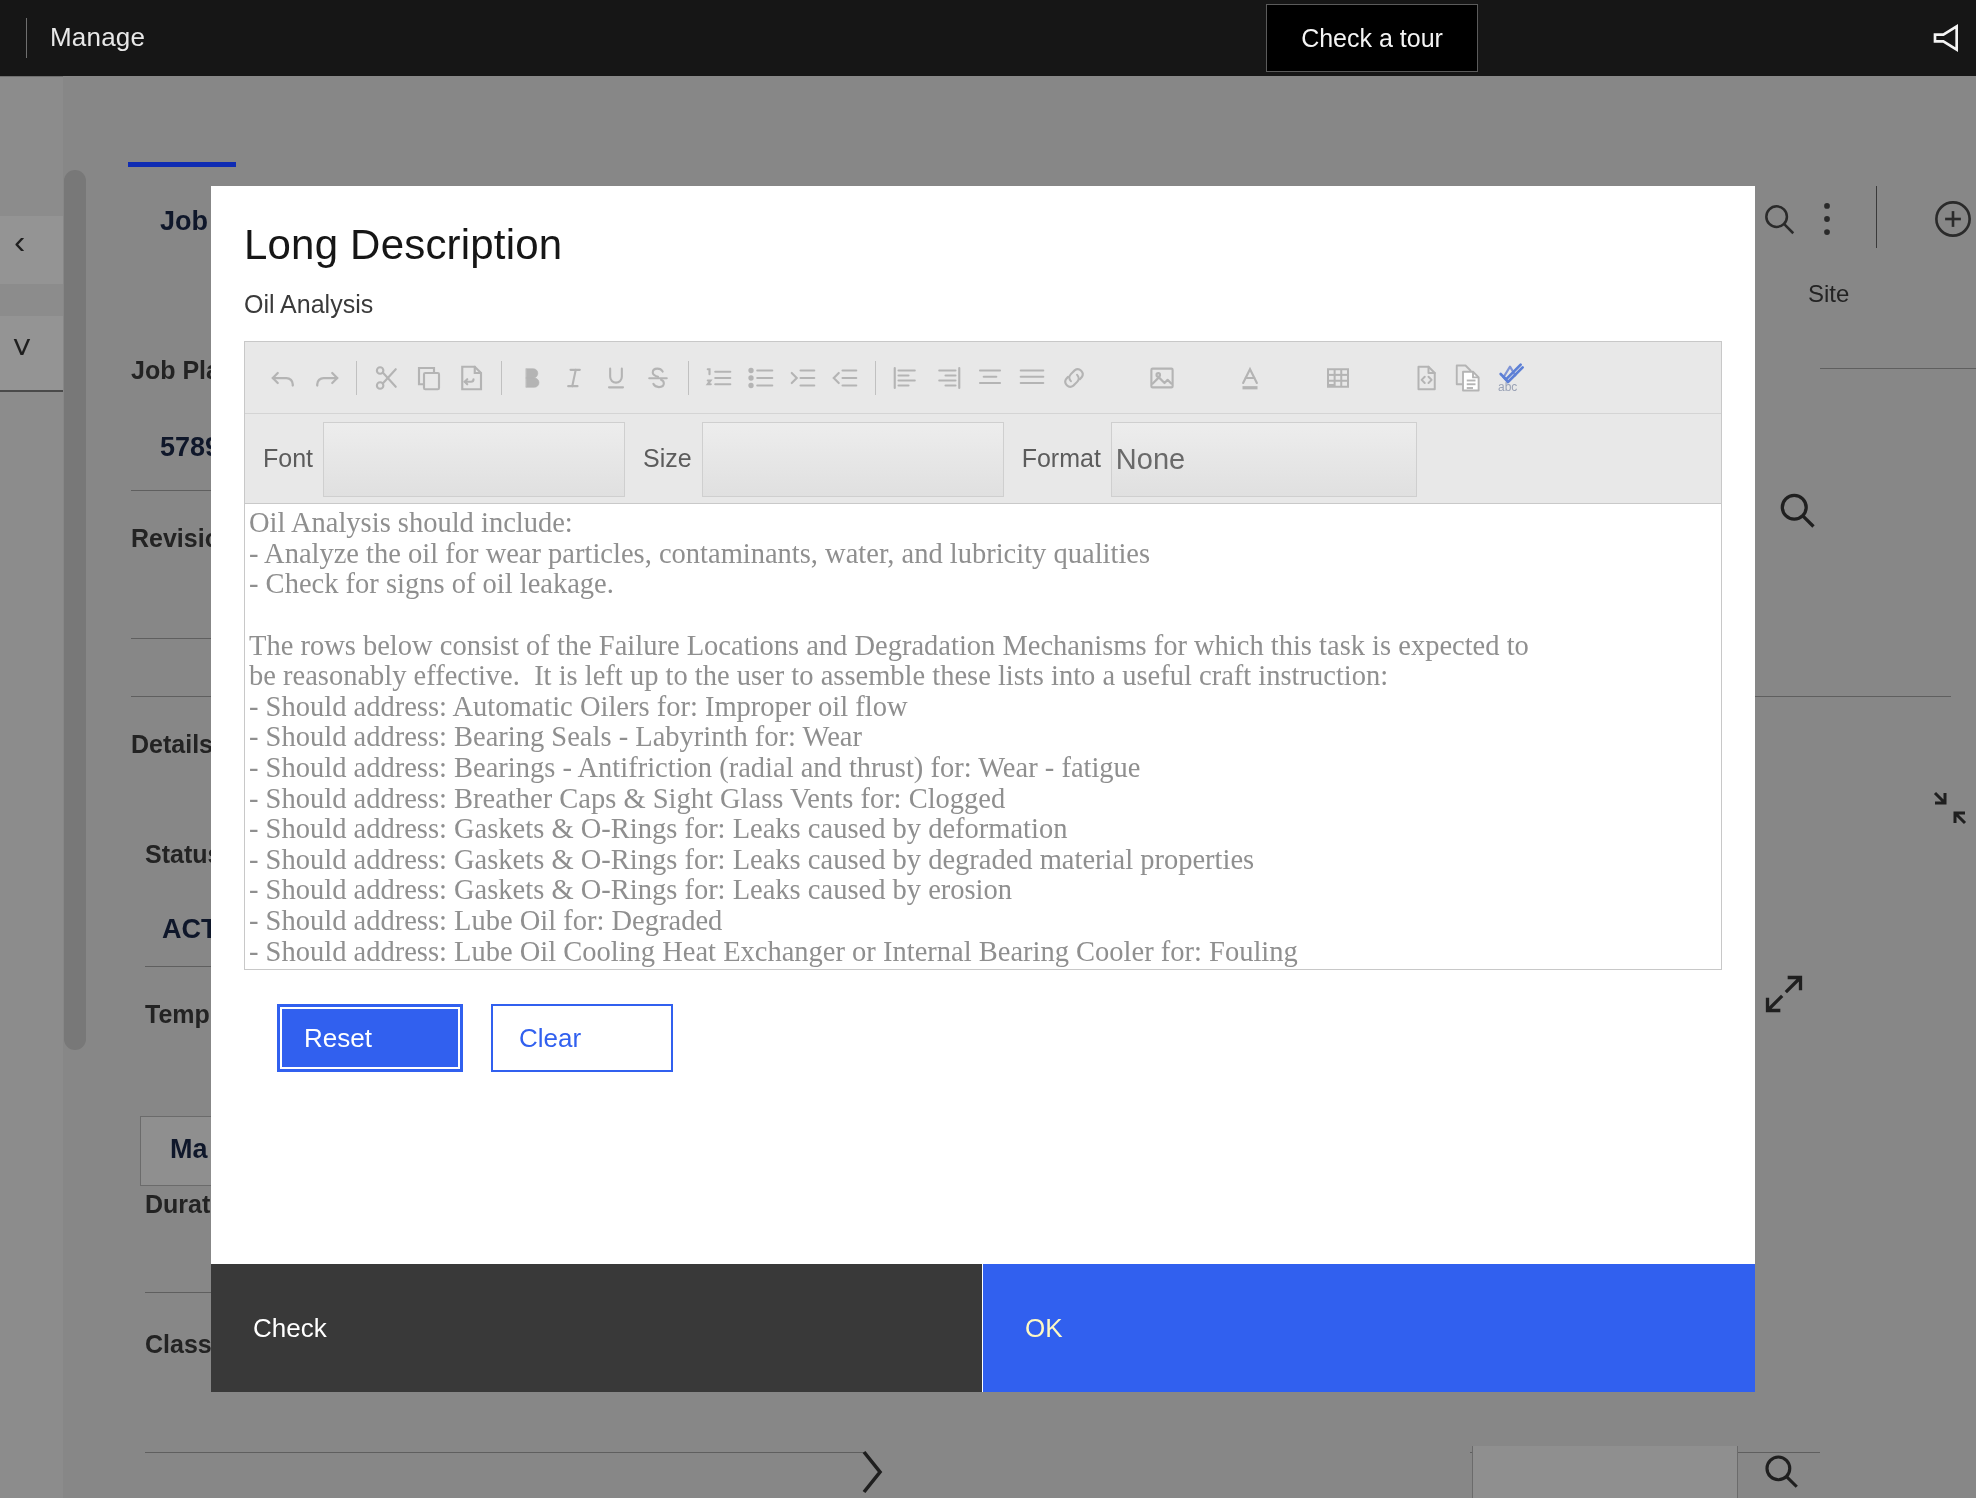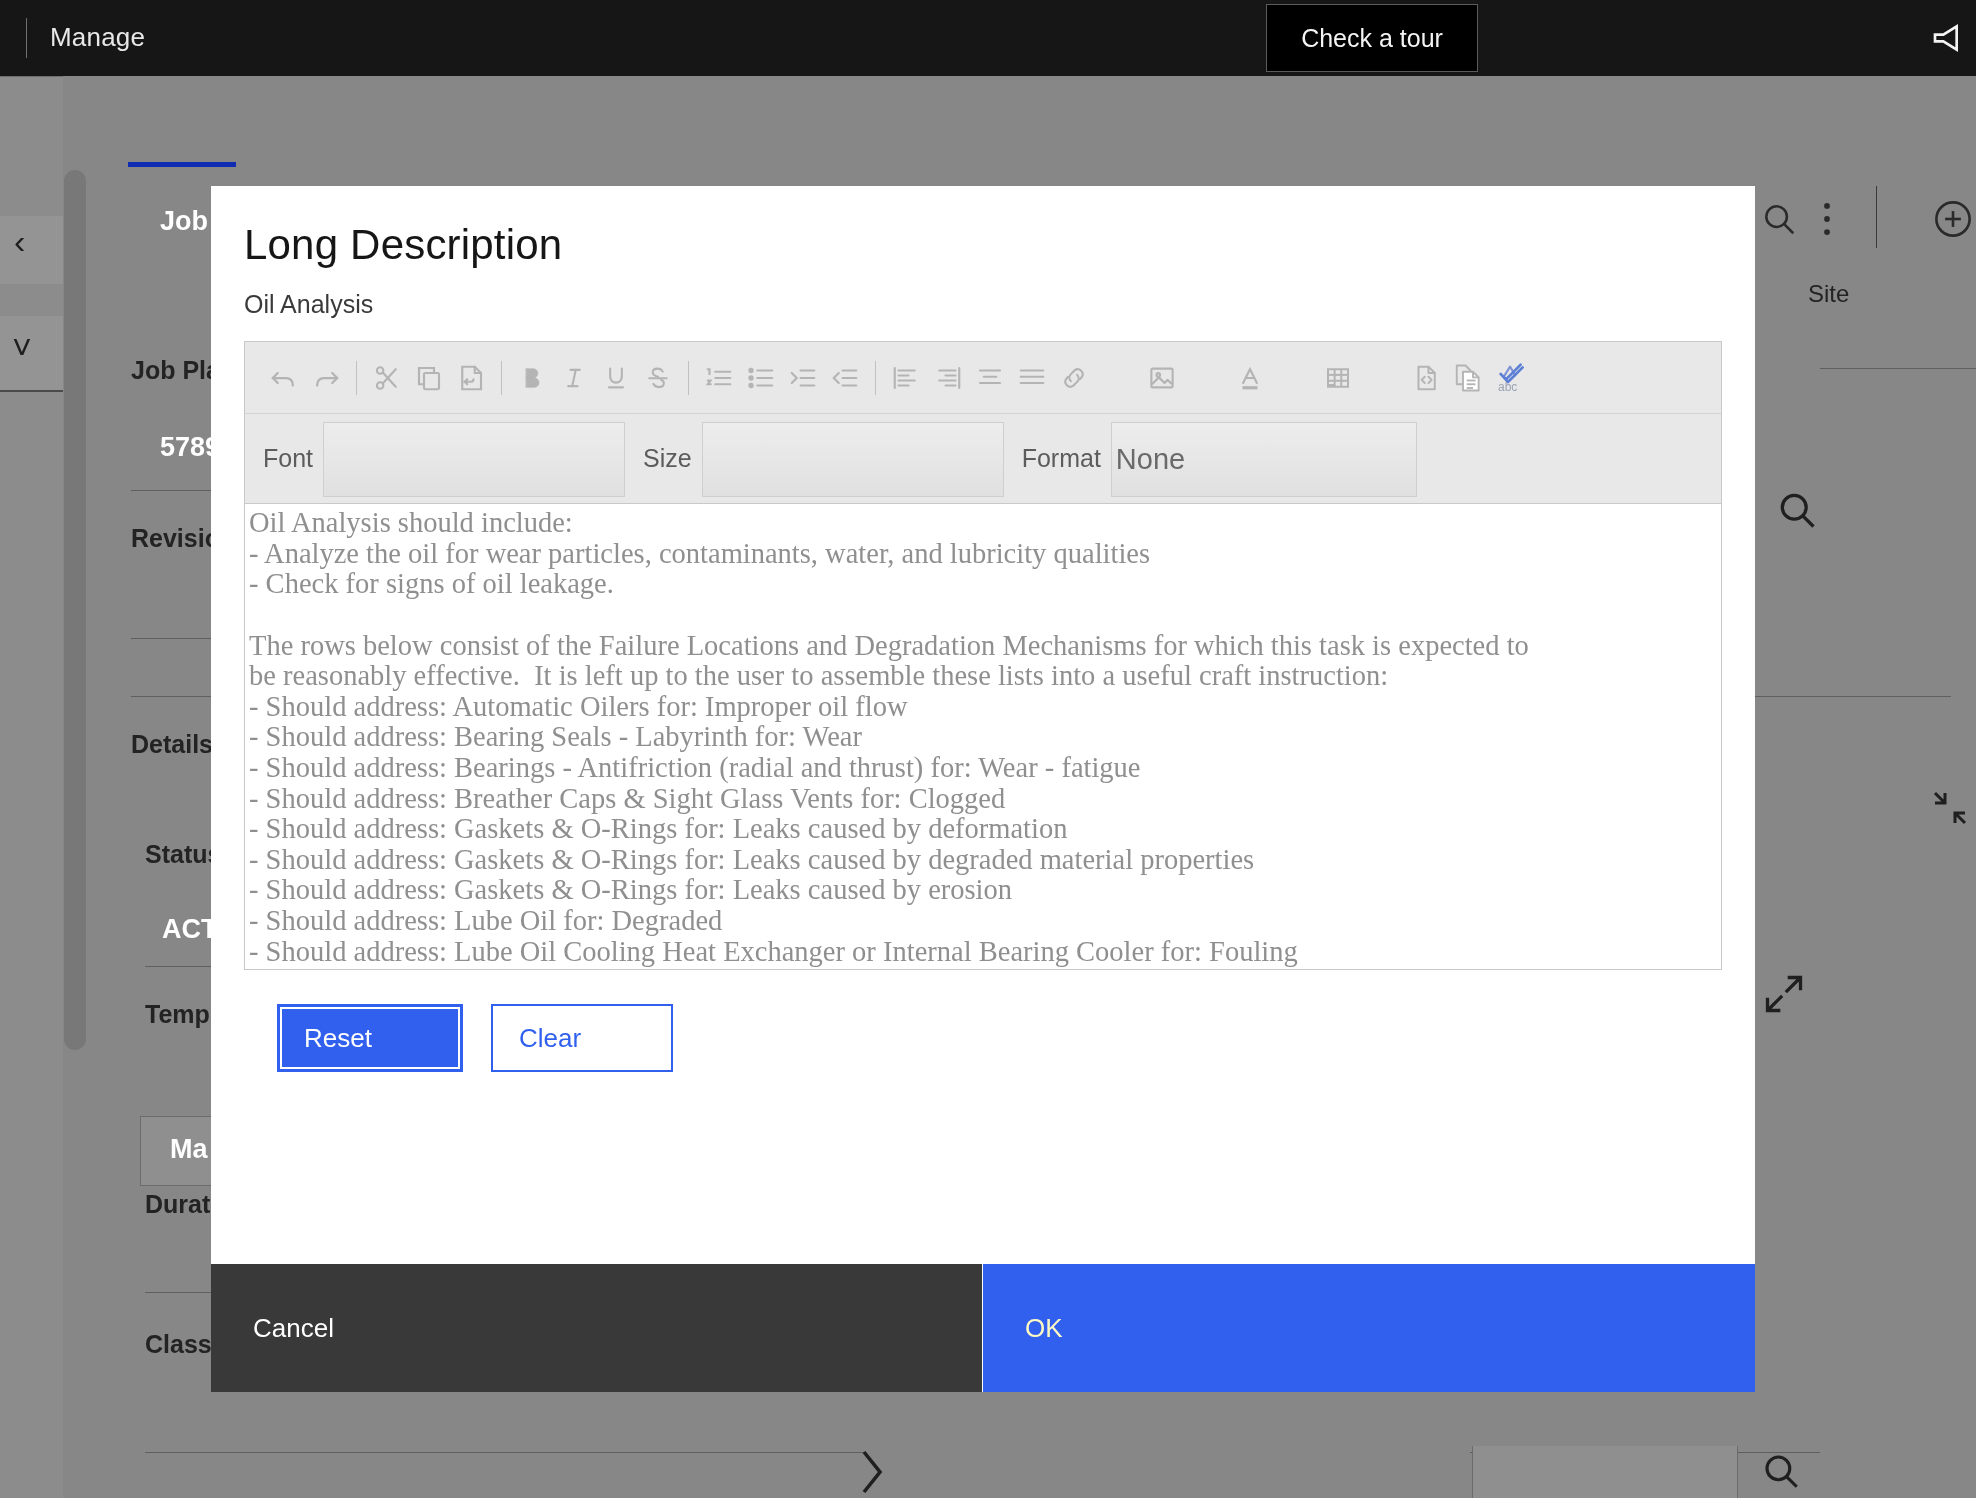--- a/index.html
+++ b/index.html
@@ -116,21 +116,21 @@
     position: absolute;
     font-size: 25px;
     font-weight: 700;
     color: #232323;
     white-space: nowrap;
   }
   .form-value {
     position: absolute;
     font-size: 27px;
     font-weight: 700;
-    color: #ffffff;
+    color: #0f172a;
     white-space: nowrap;
   }
   .form-label-reg {
     position: absolute;
     font-size: 24px;
     color: #232323;
     white-space: nowrap;
   }
   #template-box {
     position: absolute;
@@ -665,16 +665,16 @@
 - Should address: Lube Oil Cooling Heat Exchanger or Internal Bearing Cooler for: Fouling, plugging</div>
     </div>
 
     <div id="action-row">
       <div id="reset-button">Reset</div>
       <div id="clear-button">Clear</div>
     </div>
   </div>
 
   <div id="modal-footer">
-    <div id="cancel-button">Cancel</div>
+    <div id="cancel-button">Check</div>
     <div id="ok-button">OK</div>
   </div>
 </div>
 
 </body></html>

